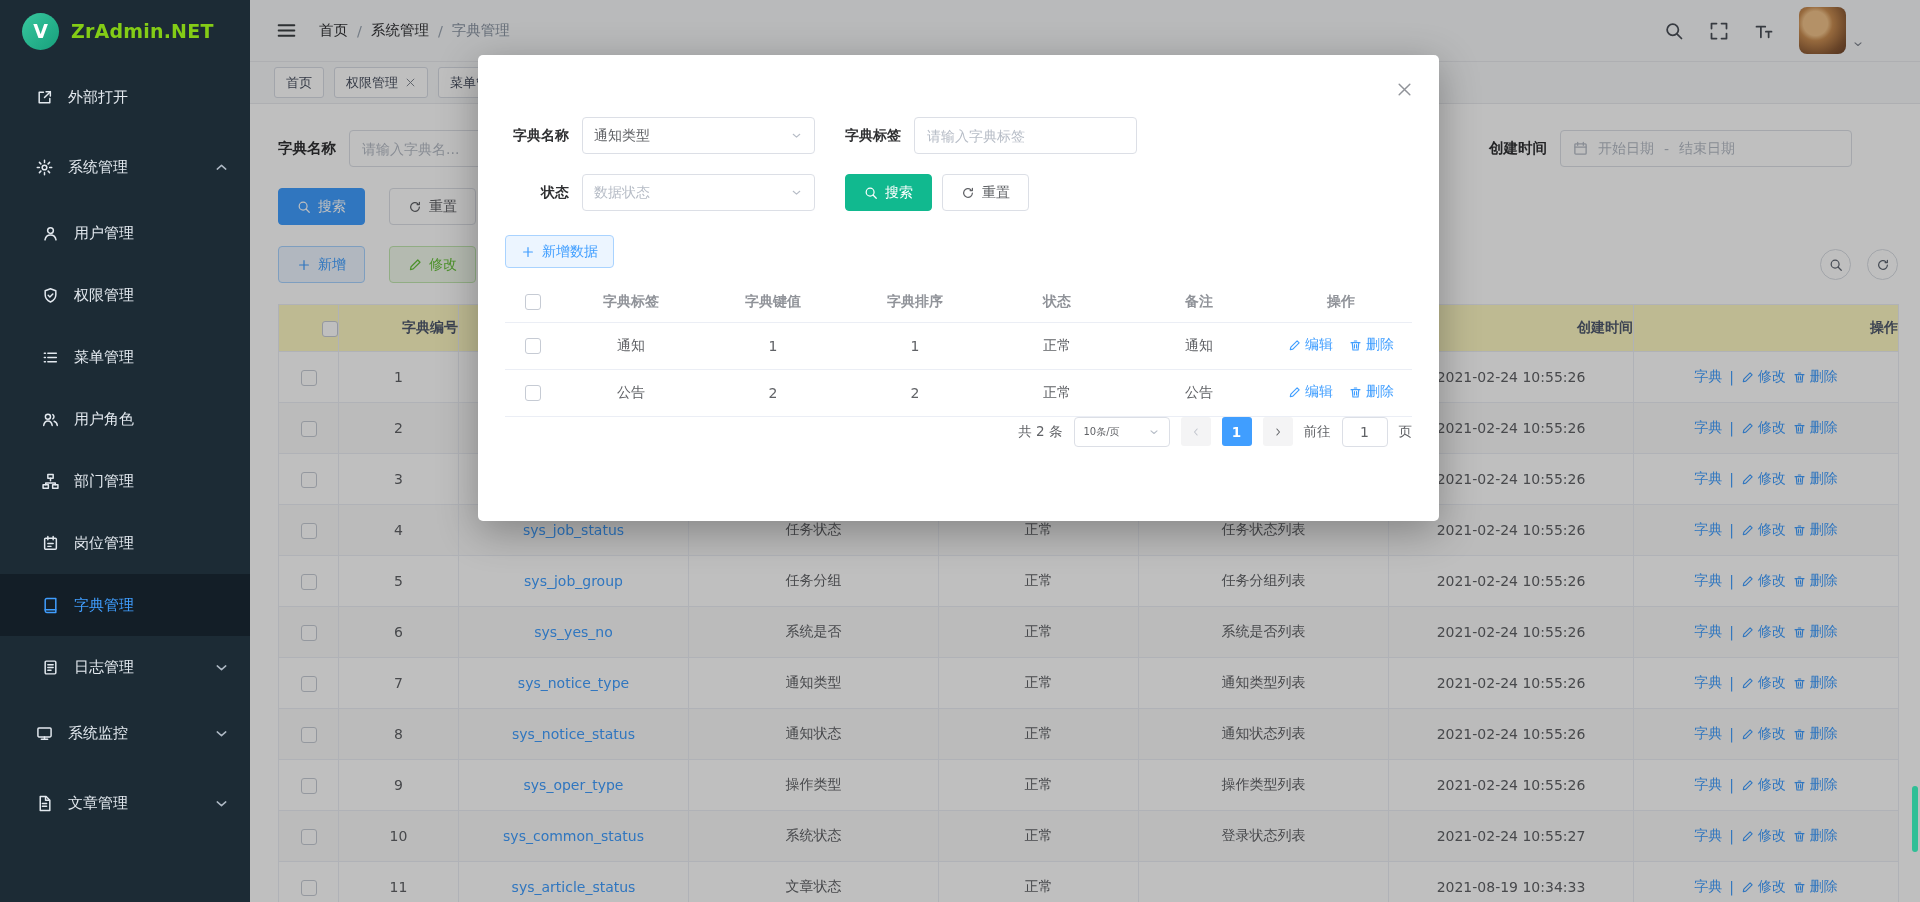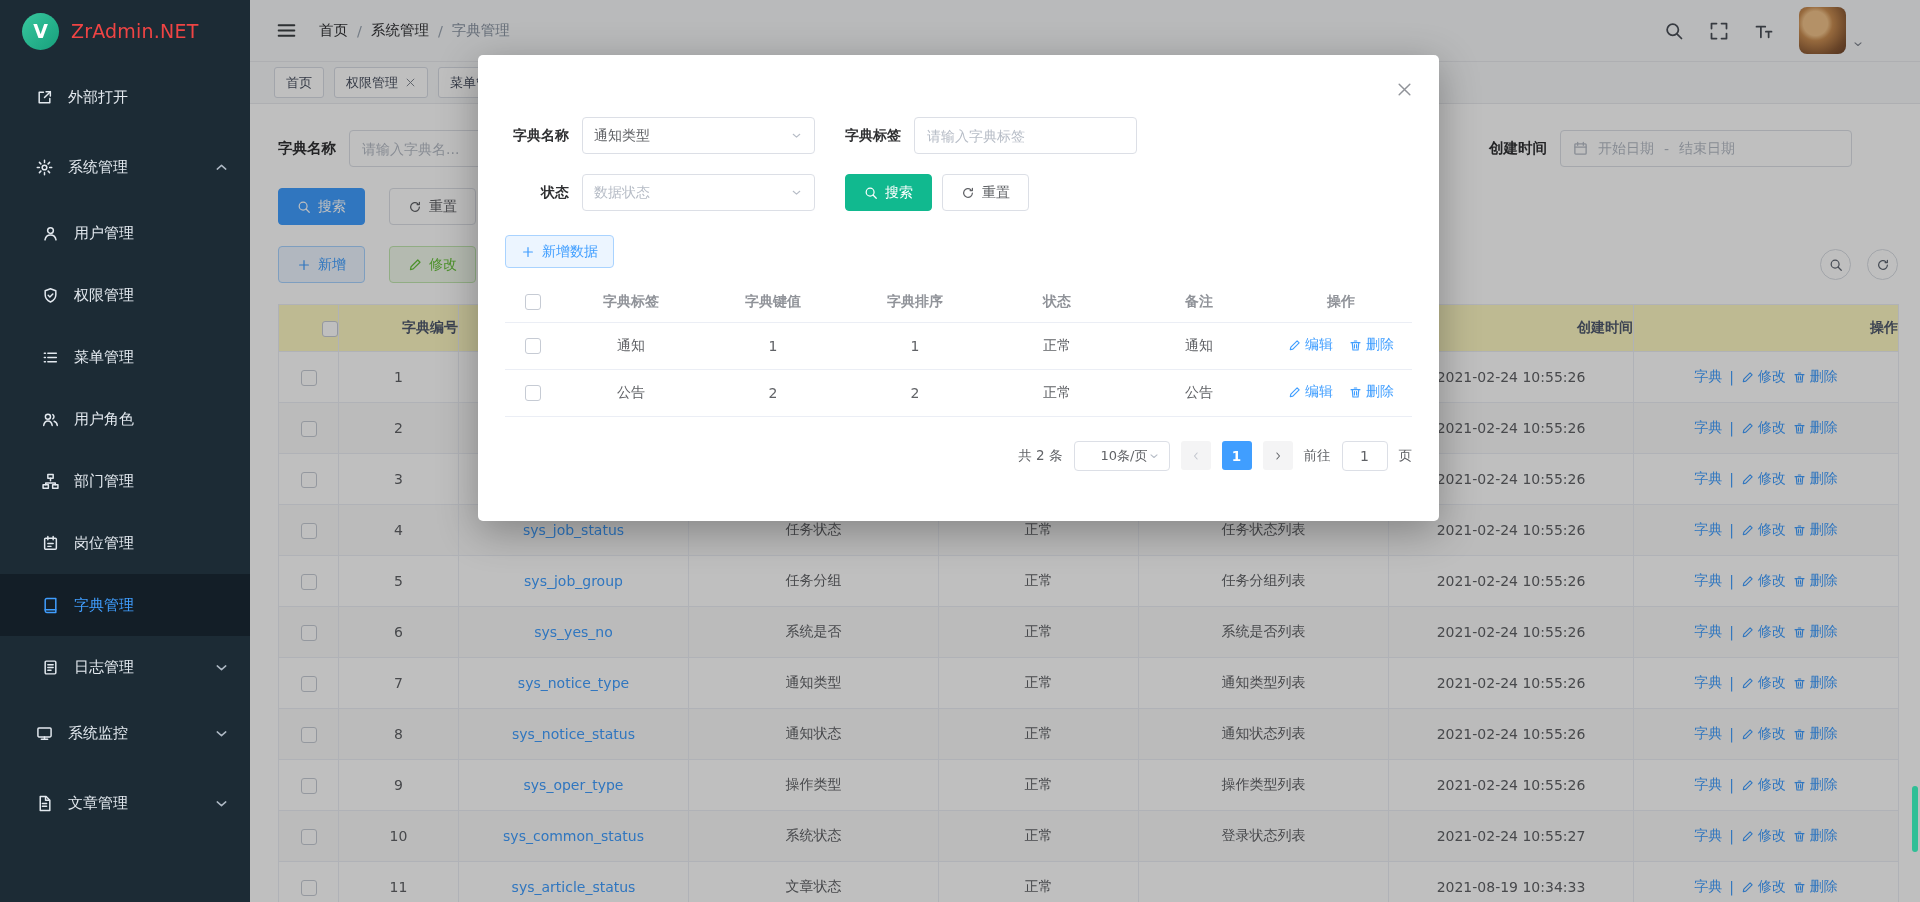--- a/index.html
+++ b/index.html
@@ -4,21 +4,21 @@
 <style>
 *{margin:0;padding:0;box-sizing:border-box}
 html,body{width:1920px;height:902px;overflow:hidden}
 body{font-family:"DejaVu Sans","Liberation Sans",sans-serif;font-size:14px;color:#303133;background:#f0f2f5}
 svg.ic{fill:none;stroke:currentColor;stroke-width:1.4;stroke-linecap:round;stroke-linejoin:round}
 .app{display:flex;width:100%;height:100%}
 
 .sidebar{width:250px;height:100%;background:#1c2b35;flex-shrink:0;color:#e3e9ef;overflow:hidden;z-index:10}
 .logo-row{height:62px;display:flex;align-items:center;gap:12px;padding-left:22px;cursor:pointer}
 .logo-circle{width:37px;height:37px;border-radius:50%;background:linear-gradient(135deg,#38c79e,#17a07c);display:flex;align-items:center;justify-content:center;color:#fff;font-weight:bold;font-size:19px}
-.logo-title{color:#ef4444;font-size:19px;font-weight:normal;letter-spacing:.2px}
+.logo-title{color:#84cc16;font-size:19px;font-weight:bold;letter-spacing:.2px}
 .menu-item{height:70px;display:flex;align-items:center;gap:15px;padding:0 20px 0 36px;font-size:15px;cursor:pointer}
 .menu-item svg{width:17px;height:17px;flex-shrink:0}
 .caret{margin-left:auto;width:13px;height:13px;color:#aeb9c4;flex-shrink:0}
 .sub-item{height:62px;padding-left:42px}
 .sub-item.active{background:#131e27;color:#409EFF}
 
 .main{flex:1;position:relative;height:100%;display:flex;flex-direction:column;min-width:0}
 .navbar{height:62px;background:#f7f8fa;border-bottom:1px solid #e8eaee;display:flex;align-items:center;padding:0 56px 0 26px;gap:22px;flex-shrink:0}
 .hamburger{width:21px;height:21px;color:#3c4043;cursor:pointer}
 .breadcrumb{display:flex;align-items:center;gap:9px;font-size:14.5px}
@@ -75,22 +75,22 @@
 .select{width:233px;height:37px;border:1px solid #dcdfe6;border-radius:4px;display:flex;align-items:center;justify-content:space-between;padding:0 11px;background:#fff;cursor:pointer}
 .select svg{width:13px;height:13px;color:#b6bcc6;flex-shrink:0}
 .sel-value{color:#606266}
 .sel-placeholder{color:#b6bcc6}
 .m-input{width:223px}
 .btn-add-data{margin-top:24px;height:33px;padding:0 15px}
 .modal-table{width:100%;border-collapse:collapse;table-layout:fixed;margin-top:14px;font-size:14px}
 .modal-table th{height:40px;color:#909399;font-weight:bold;border-bottom:1px solid #ebeef5;text-align:center}
 .modal-table td{height:47px;border-bottom:1px solid #ebeef5;text-align:center;color:#606266}
 .m-ops{display:inline-flex;align-items:center;gap:16px}
-.pager{display:flex;align-items:center;justify-content:flex-end;gap:11px;margin-top:24px;color:#606266;font-size:13.5px}
-.page-size{width:96px;height:30px;border:1px solid #dcdfe6;border-radius:4px;display:flex;align-items:center;justify-content:flex-end;padding:0 9px;color:#606266;cursor:pointer;font-size:13px;background:#fff}
+.pager{display:flex;align-items:center;justify-content:flex-end;gap:11px;color:#606266;font-size:13.5px}
+.page-size{width:96px;height:30px;border:1px solid #dcdfe6;border-radius:4px;display:flex;align-items:center;justify-content:space-between;padding:0 9px;color:#606266;cursor:pointer;font-size:10px;background:#fff}
 .page-size svg{width:12px;height:12px;color:#b6bcc6}
 .page-btn{width:30px;height:29px;background:#f4f4f5;border-radius:3px;display:flex;align-items:center;justify-content:center;color:#606266;cursor:pointer}
 .page-btn.disabled{color:#c0c4cc}
 .page-btn svg{width:12px;height:12px}
 .page-num{width:30px;height:29px;background:#409EFF;color:#fff;border-radius:3px;display:flex;align-items:center;justify-content:center;font-weight:bold;cursor:pointer}
 .goto-input{width:46px;height:30px;text-align:center;padding:0}
 
 .scroll-thumb{position:fixed;right:2px;top:786px;width:6px;height:66px;background:#2fbf96;border-radius:3px;z-index:60;cursor:pointer}
 </style>
 </head>

